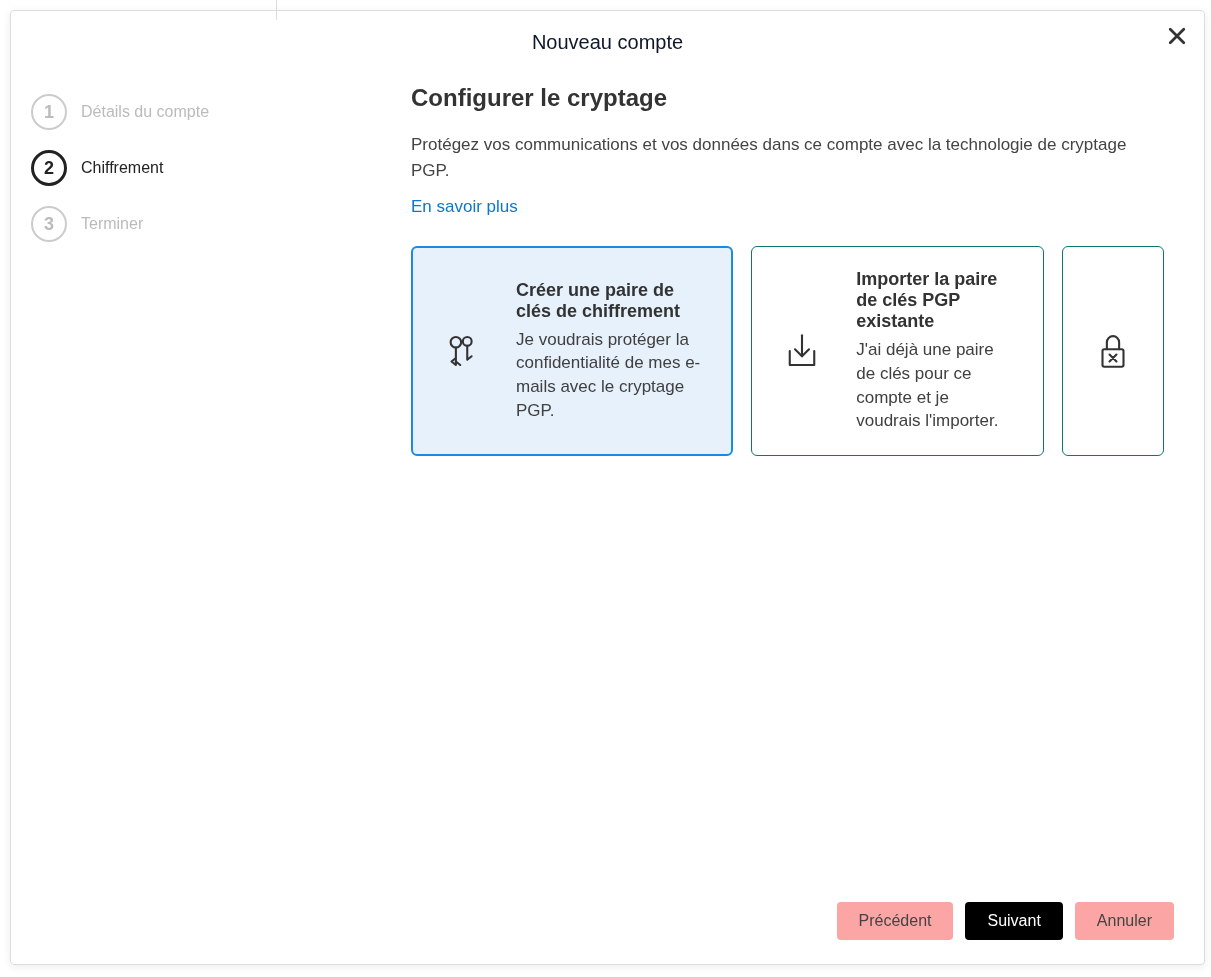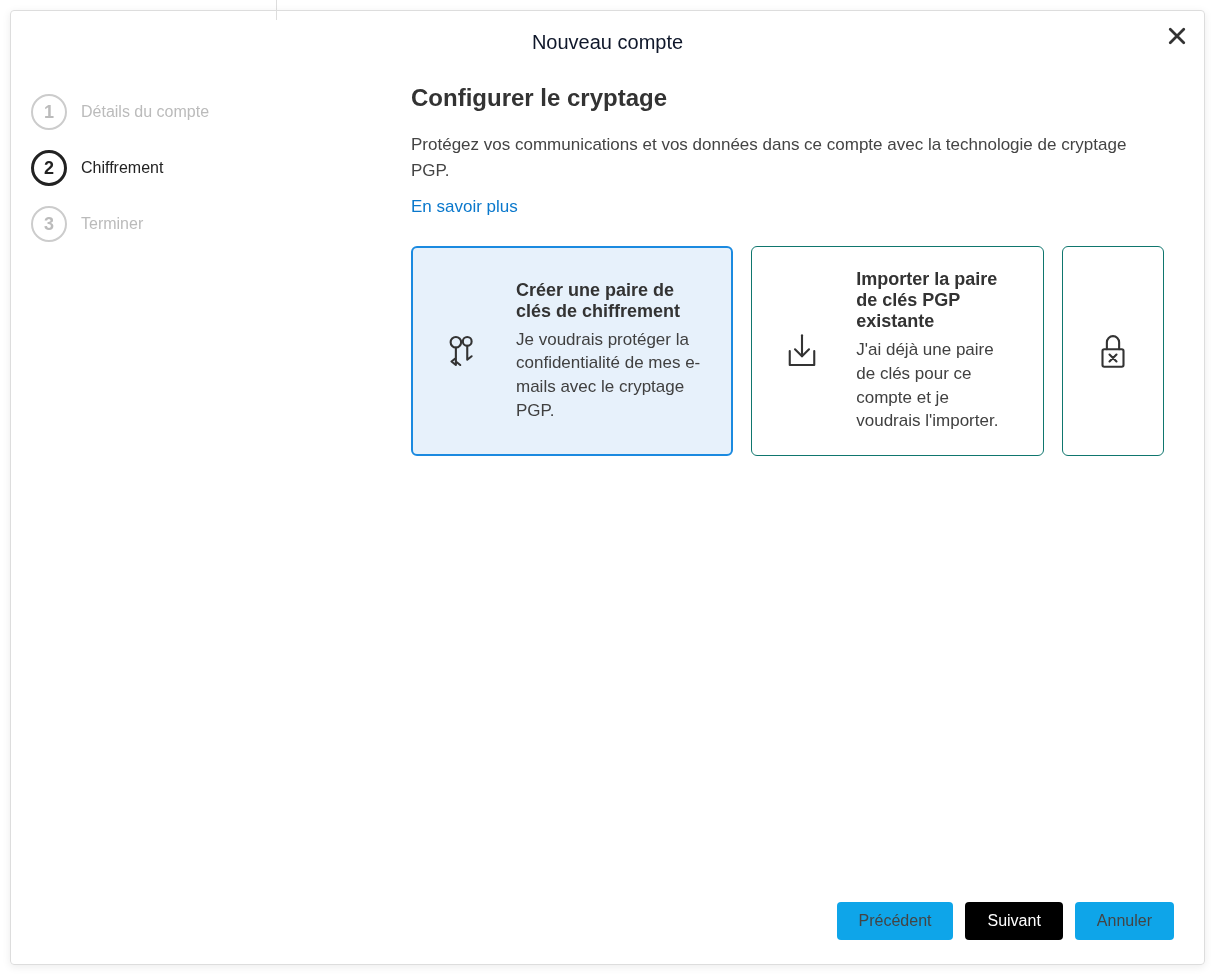--- a/index.html
+++ b/index.html
@@ -163,21 +163,21 @@
     }
     .btn {
       padding: 10px 22px;
       border-radius: 4px;
       font-size: 16px;
       cursor: pointer;
       border: none;
       font-family: inherit;
     }
     .btn-secondary {
-      background: #0ea5e9;
+      background: #fca5a5;
       color: #444;
     }
     .btn-primary {
       background: #000000;
       color: #fff;
     }
     .backdrop-edge {
       position: fixed;
       top: 0;
       left: 276px;

